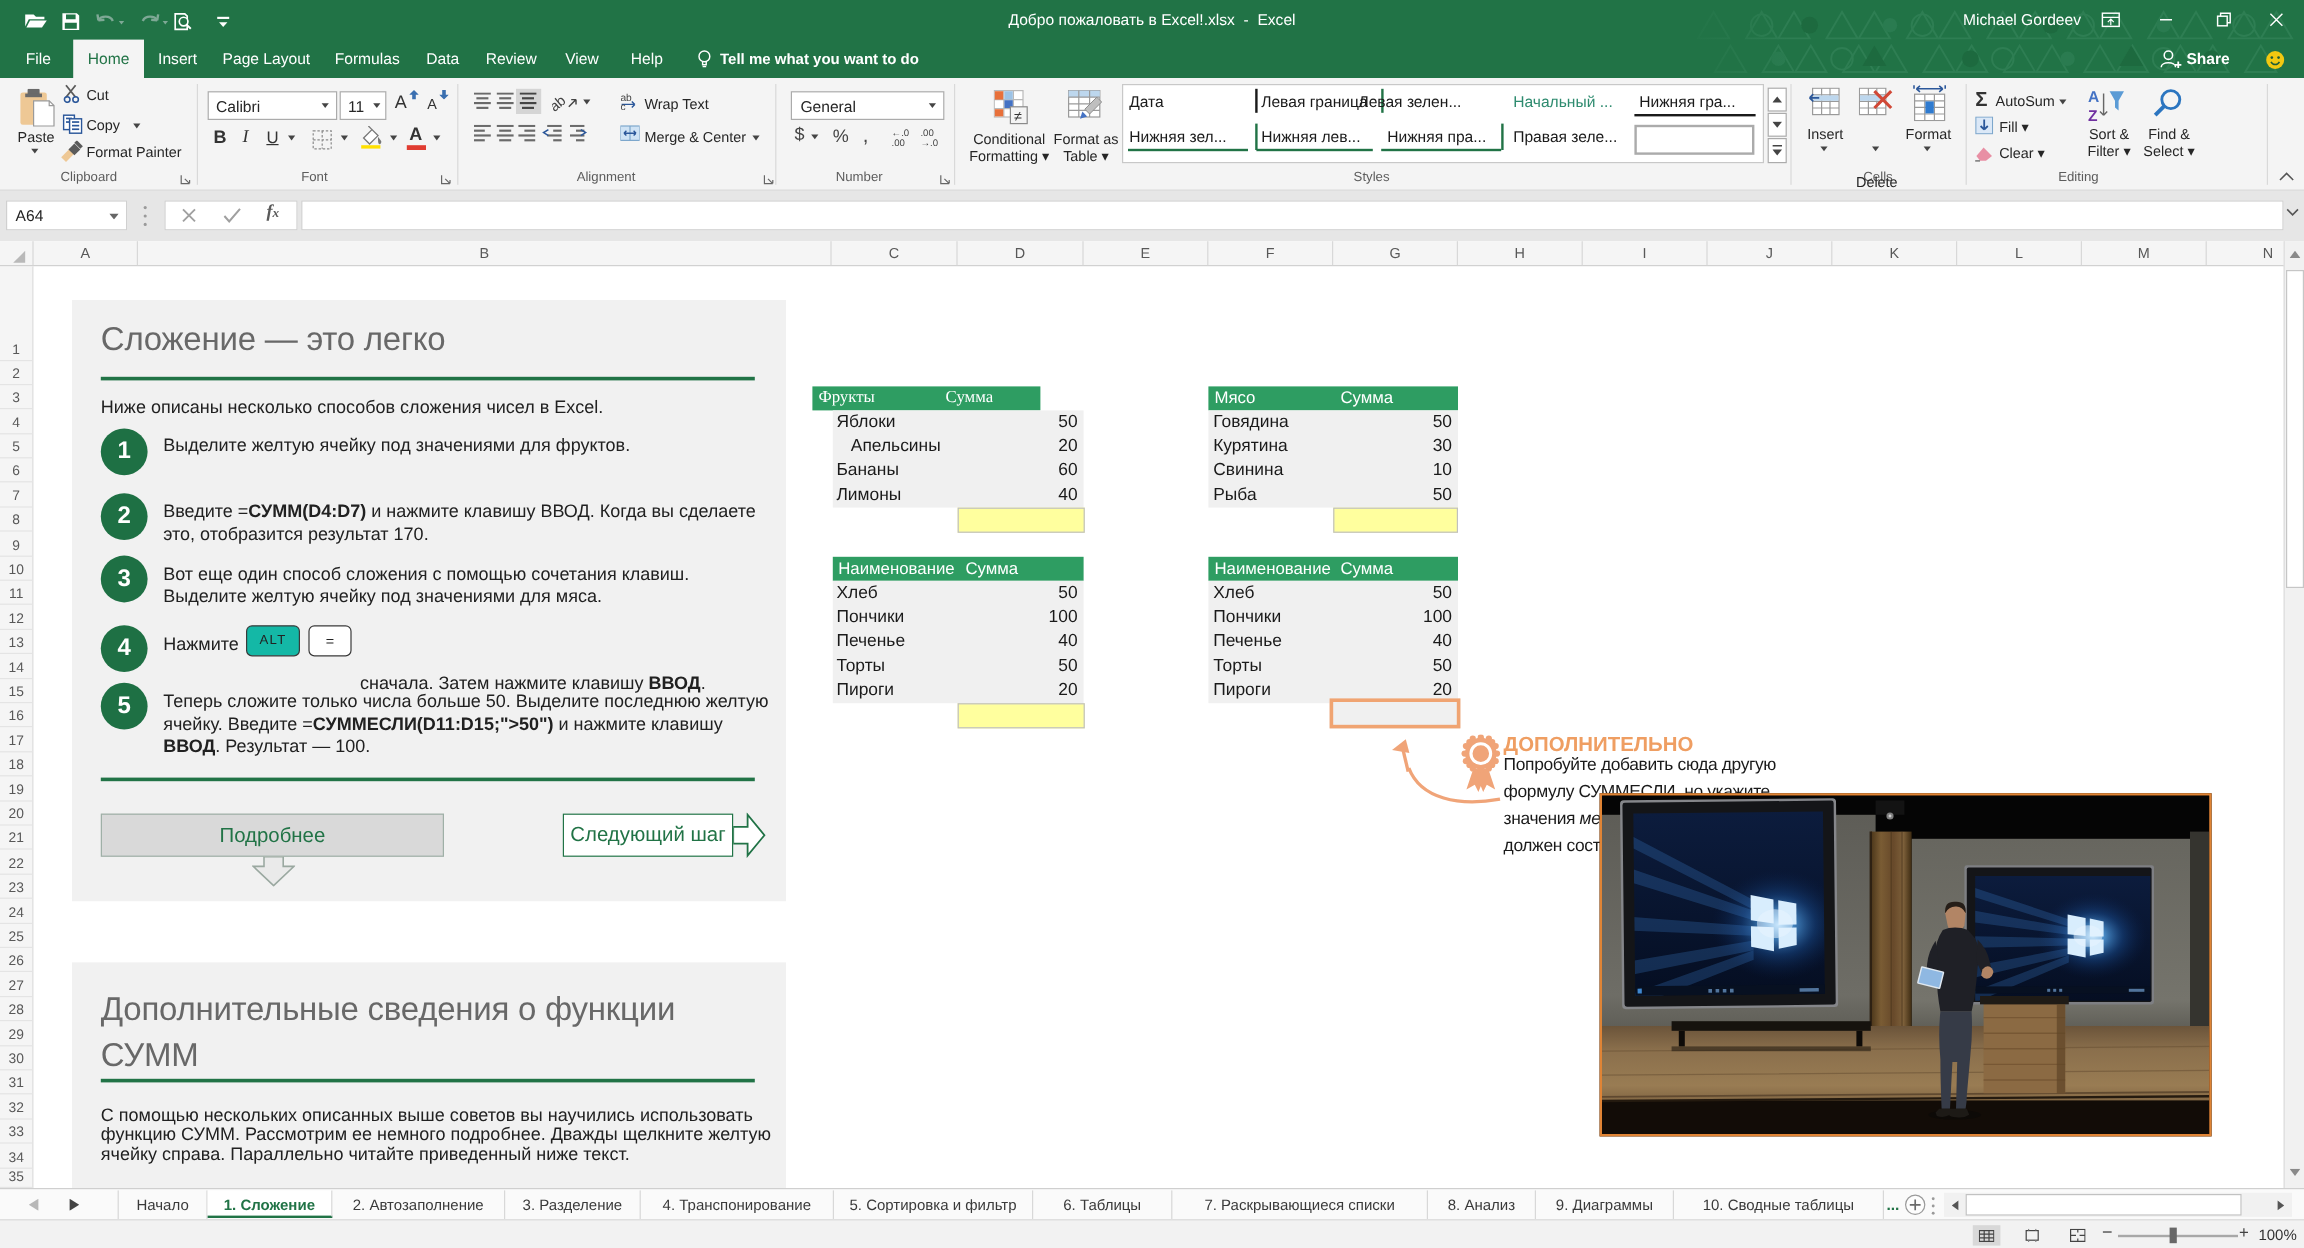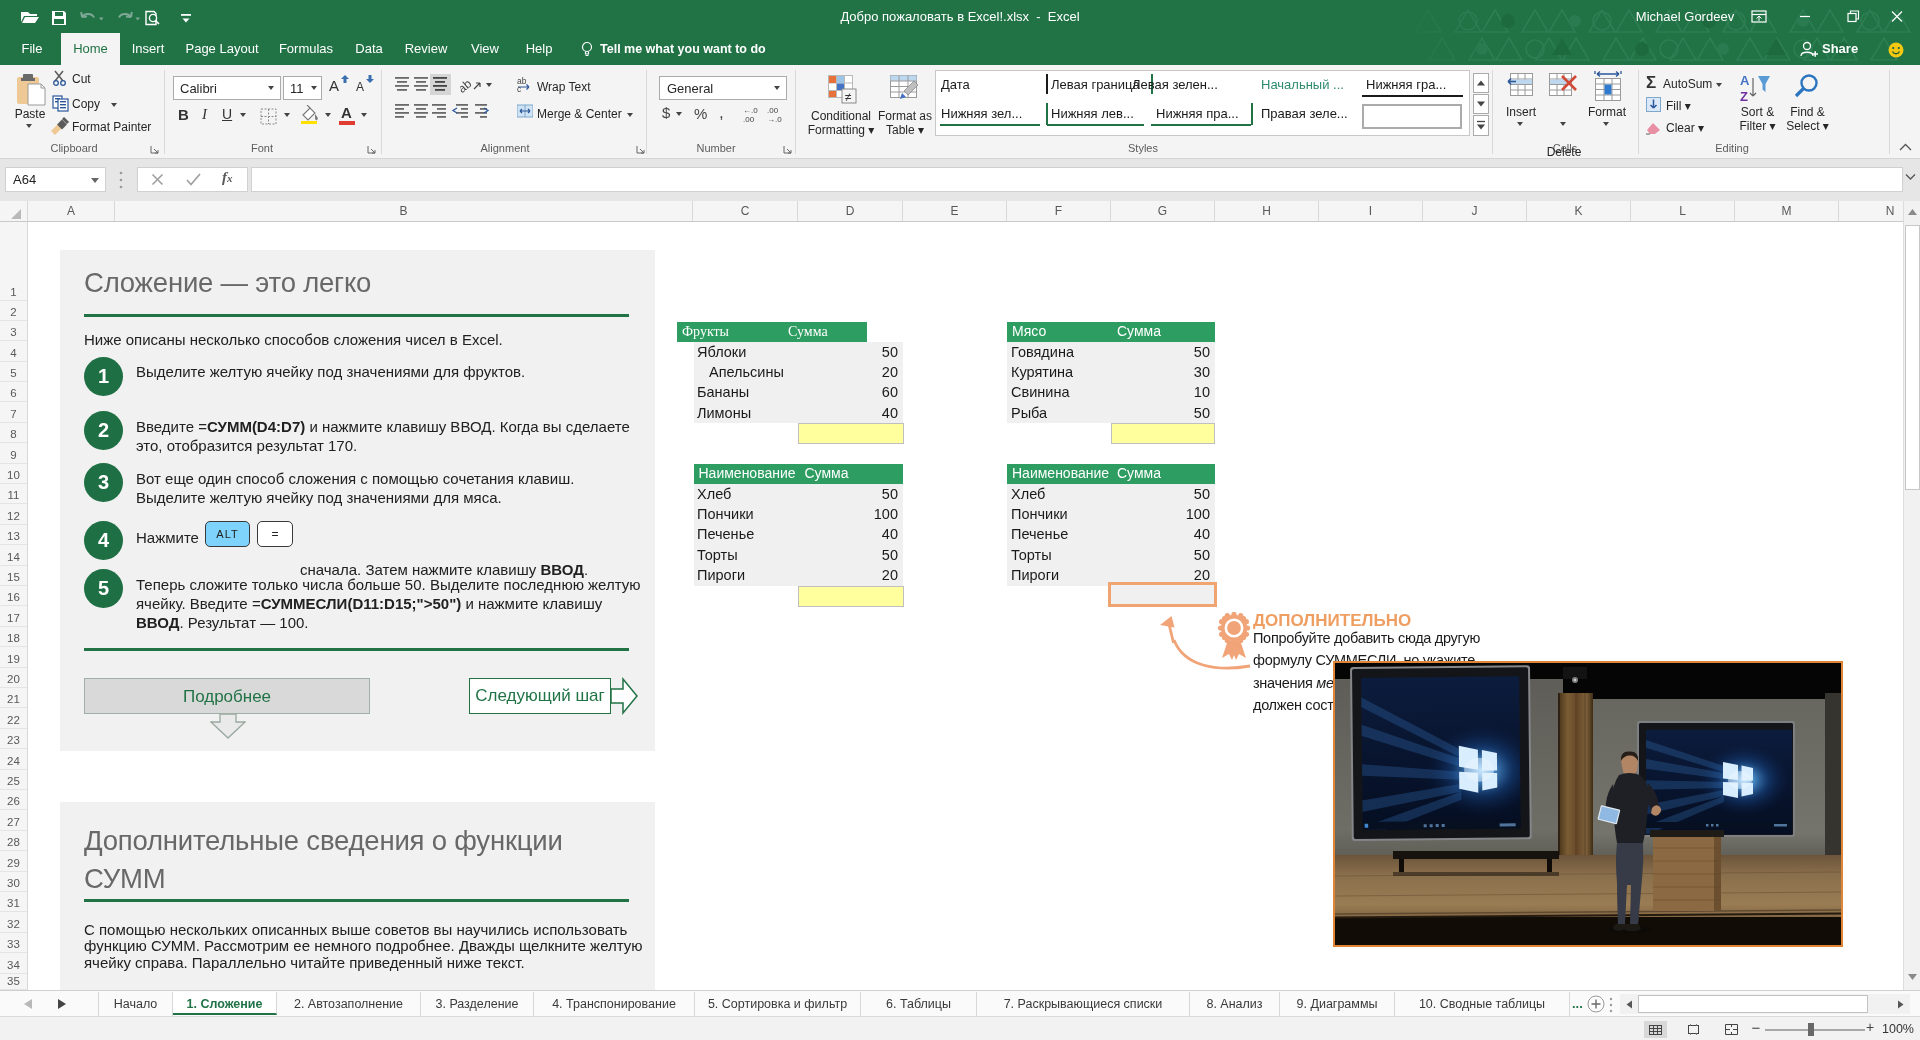--- a/index.html
+++ b/index.html
@@ -578,21 +578,21 @@
     <div class="grule" style="left:56px;top:91.5px;width:545px;"></div>
     <div class="body15" style="left:56px;top:107.5px;">Ниже описаны несколько способов сложения чисел в Excel.</div>
     <div class="stepc" style="left:56px;top:135px;">1</div>
     <div class="body15" style="left:108px;top:140px;">Выделите желтую ячейку под значениями для фруктов.</div>
     <div class="stepc" style="left:56px;top:189px;">2</div>
     <div class="body15" style="left:108px;top:195px;">Введите =<b>СУММ(D4:D7)</b> и нажмите клавишу ВВОД. Когда вы сделаете<br>это, отобразится результат 170.</div>
     <div class="stepc" style="left:56px;top:241px;">3</div>
     <div class="body15" style="left:108px;top:247px;">Вот еще один способ сложения с помощью сочетания клавиш.<br>Выделите желтую ячейку под значениями для мяса.</div>
     <div class="stepc" style="left:56px;top:299px;">4</div>
     <div class="body15" style="left:108px;top:306px;">Нажмите</div>
-    <div class="abs" style="left:177px;top:299px;width:45px;height:26px;border:1.5px solid #3a3a3a;border-radius:5px;background:#7dd3fc;text-align:center;line-height:24px;font-size:11px;letter-spacing:1px;color:#222;">ALT</div>
+    <div class="abs" style="left:177px;top:299px;width:45px;height:26px;border:1.5px solid #3a3a3a;border-radius:5px;background:#14b8a6;text-align:center;line-height:24px;font-size:11px;letter-spacing:1px;color:#222;">ALT</div>
     <div class="abs" style="left:229px;top:299px;width:36px;height:26px;border:1.5px solid #3a3a3a;border-radius:5px;background:#fff;text-align:center;line-height:24px;font-size:12px;color:#222;">=</div>
     <div class="body15" style="left:272px;top:306px;margin-top:32px;">сначала. Затем нажмите клавишу <b>ВВОД</b>.</div>
     <div class="stepc" style="left:56px;top:347px;">5</div>
     <div class="body15" style="left:108px;top:353px;">Теперь сложите только числа больше 50. Выделите последнюю желтую<br>ячейку. Введите =<b>СУММЕСЛИ(D11:D15;"&gt;50")</b> и нажмите клавишу<br><b>ВВОД</b>. Результат — 100.</div>
     <div class="grule" style="left:56px;top:426px;width:545px;"></div>
     <div class="abs" style="left:56px;top:456px;width:286px;height:36px;background:#d9d9d9;border:1px solid #9fb0a7;text-align:center;line-height:35px;font-size:17px;color:#217346;">Подробнее</div>
     <svg class="abs" style="left:182px;top:492px" width="36" height="25" viewBox="0 0 36 25">
       <path d="M10 0 L26 0 L26 8 L35 8 L18 24 L1 8 L10 8 Z" fill="#eaeaea" stroke="#9aa8a0" stroke-width="1.3"></path>
     </svg>
     <div class="abs" style="left:441px;top:456px;width:142px;height:36px;background:#fff;border:1.5px solid #217346;text-align:center;line-height:34px;font-size:17px;color:#217346;">Следующий шаг</div>

